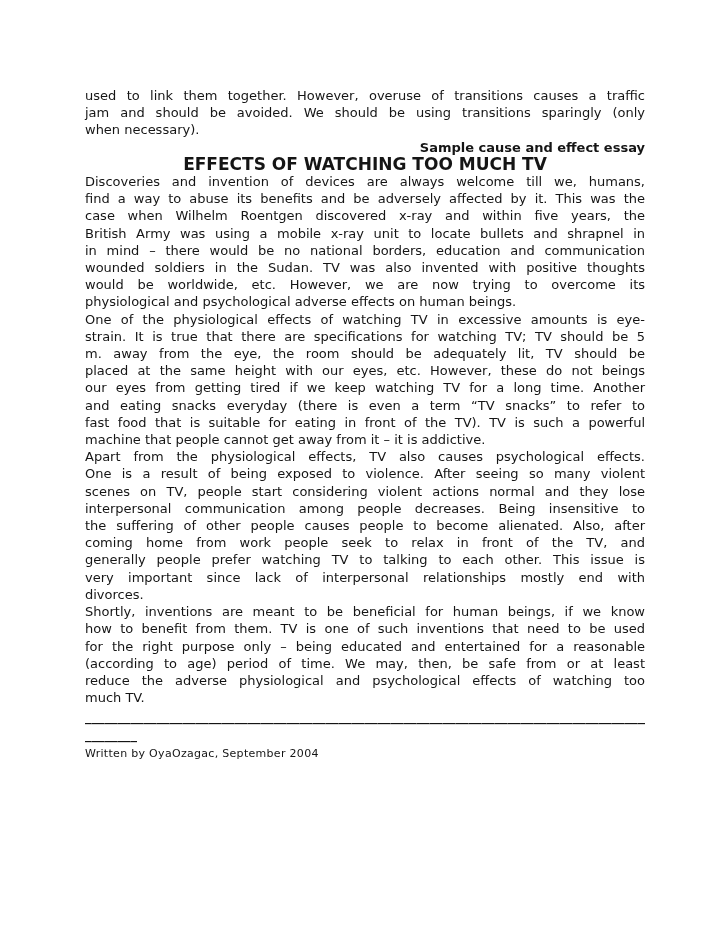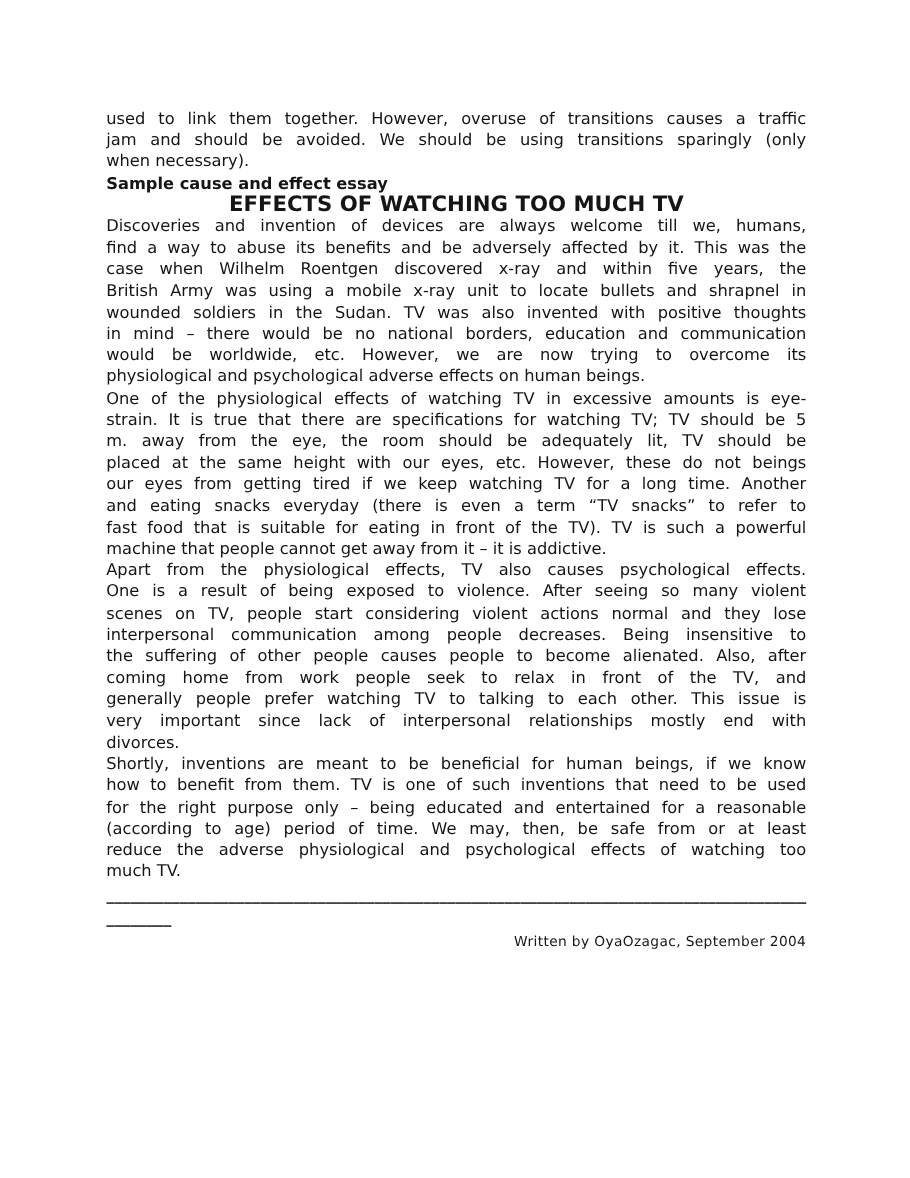--- a/index.html
+++ b/index.html
@@ -26,21 +26,21 @@
     word-spacing: normal;
   }
   .essay .line.last {
     text-align-last: left;
   }
   .heading {
     margin: 0;
     font-size: 13px;
     line-height: 17.2px;
     font-weight: bold;
-    text-align: left;
+    text-align: right;
   }
   .title {
     margin: 0;
     font-size: 17px;
     line-height: 17.2px;
     font-weight: bold;
     text-align: center;
   }
   .separator {
     margin-top: 2px;
@@ -51,42 +51,42 @@
     font-weight: bold;
     white-space: nowrap;
     overflow: hidden;
     width: 100%;
   }
   .byline {
     margin-top: 4px;
     font-size: 11px;
     line-height: 14px;
     letter-spacing: 0.3px;
-    text-align: right;
+    text-align: left;
   }
 </style>
 </head>
 <body>
 
 <div class="page">
   <section class="essay">
     <div class="para">
         <div class="line">used to link them together. However, overuse of transitions causes a traffic</div>
         <div class="line">jam and should be avoided. We should be using transitions sparingly (only</div>
         <div class="line last">when necessary).</div>
       </div>
     <h2 class="heading">Sample cause and effect essay</h2>
     <h1 class="title">EFFECTS OF WATCHING TOO MUCH TV</h1>
     <div class="para">
         <div class="line">Discoveries and invention of devices are always welcome till we, humans,</div>
         <div class="line">find a way to abuse its benefits and be adversely affected by it. This was the</div>
         <div class="line">case when Wilhelm Roentgen discovered x-ray and within five years, the</div>
         <div class="line">British Army was using a mobile x-ray unit to locate bullets and shrapnel in</div>
+        <div class="line">in mind – there would be no national borders, education and communication</div>
         <div class="line">wounded soldiers in the Sudan. TV was also invented with positive thoughts</div>
-        <div class="line">in mind – there would be no national borders, education and communication</div>
         <div class="line">would be worldwide, etc. However, we are now trying to overcome its</div>
         <div class="line last">physiological and psychological adverse effects on human beings.</div>
       </div>
     <div class="para">
         <div class="line">One of the physiological effects of watching TV in excessive amounts is eye-</div>
         <div class="line">strain. It is true that there are specifications for watching TV; TV should be 5</div>
         <div class="line">m. away from the eye, the room should be adequately lit, TV should be</div>
         <div class="line">placed at the same height with our eyes, etc. However, these do not beings</div>
         <div class="line">our eyes from getting tired if we keep watching TV for a long time. Another</div>
         <div class="line">and eating snacks everyday (there is even a term “TV snacks” to refer to</div>

